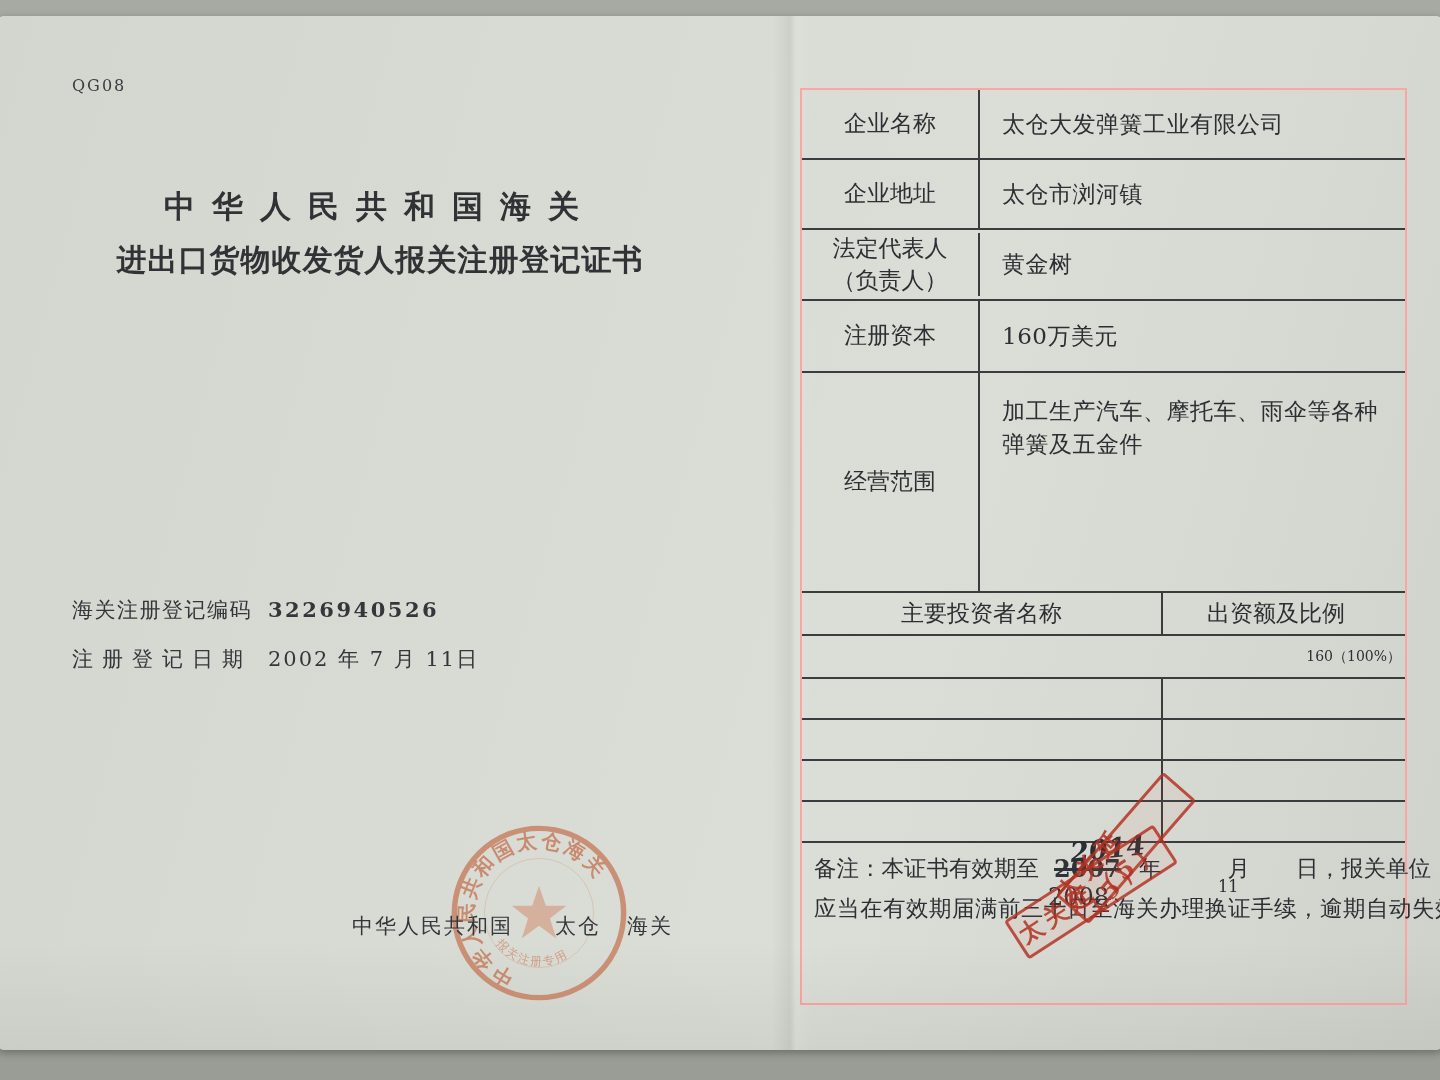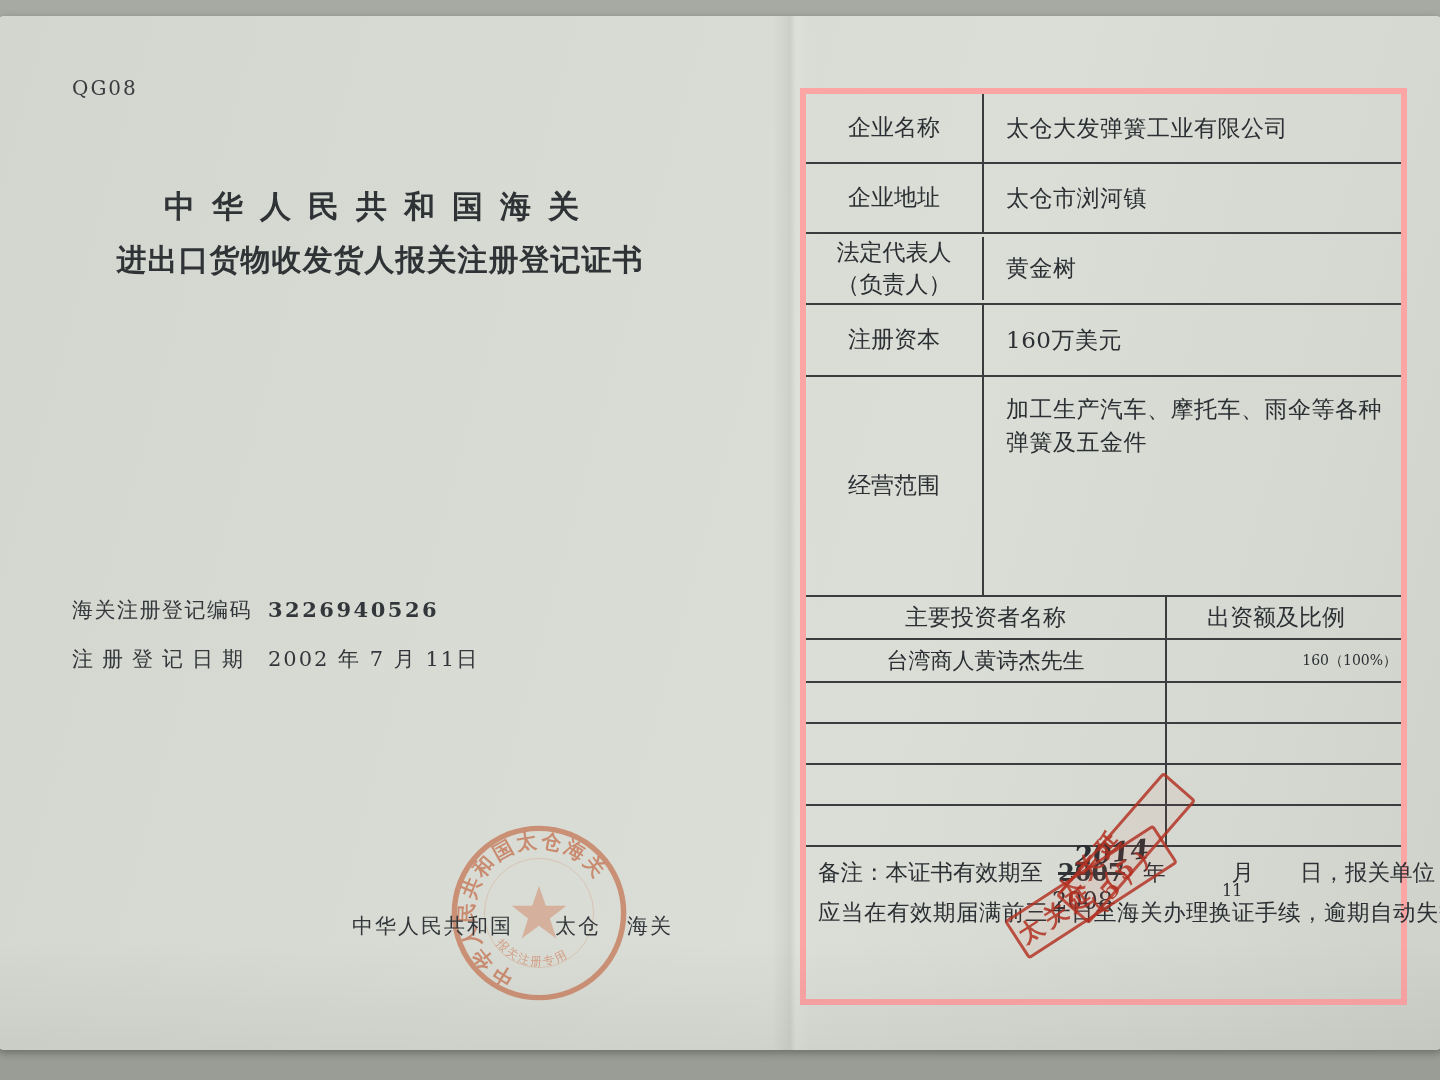--- a/index.html
+++ b/index.html
@@ -19,46 +19,46 @@
   .crease {
     position:absolute; left:772px; top:16px; width:40px; height:1034px;
     background:linear-gradient(90deg,rgba(0,0,0,0) 0%,rgba(0,0,0,.06) 45%,rgba(255,255,255,.10) 60%,rgba(0,0,0,0) 100%);
   }
   .shade-bottom {
     position:absolute; left:0; top:940px; width:1440px; height:110px;
     background:linear-gradient(180deg,rgba(0,0,0,0),rgba(0,0,0,.05));
     pointer-events:none;
   }
   
-  .qg { position:absolute; left:72px; top:76px; font-size:20px; letter-spacing:2px; color:#3a3d40; }
+  .qg { position:absolute; left:72px; top:76px; font-size:16px; letter-spacing:2px; color:#3a3d40; }
   .title1 { position:absolute; left:70px; top:186px; width:620px; text-align:center;
             font-size:31px; font-weight:600; letter-spacing:17px; color:#303336; }
   .title2 { position:absolute; left:52px; top:240px; width:656px; text-align:center;
             font-size:30px; font-weight:600; letter-spacing:1px; color:#303336; }
   .regline { position:absolute; left:72px; font-size:21px; color:#33363a; white-space:nowrap; }
   .regline .lbl1 { letter-spacing:1.5px; }
   .regline .lbl2 { letter-spacing:9px; }
   .regline .val  { margin-left:16px; font-weight:600; letter-spacing:2.5px; }
   .issuer { position:absolute; left:352px; top:912px; font-size:21px; letter-spacing:2px;
             color:#33363a; white-space:nowrap; z-index:3; }
   .issuer .gap1 { display:inline-block; width:42px; }
   .issuer .gap2 { display:inline-block; width:26px; }
   
   .seal { position:absolute; left:448px; top:822px; width:182px; height:182px; z-index:2; opacity:.88; }
   
   .tbl { position:absolute; left:800px; top:88px; width:607px; height:917px;
-         border:6px solid #fca5a5; }
+         border:2px solid #fca5a5; }
   .row { position:relative; display:flex; border-bottom:2px solid #3a3c3e; }
   .row:last-child { border-bottom:none; }
   .lblcell { width:178px; border-right:2px solid #3a3c3e; display:flex; align-items:center;
              justify-content:center; text-align:center; font-size:23px; white-space:pre-line;
              line-height:1.35; color:#2c2f33; }
   .valcell { flex:1; display:flex; align-items:center; padding-left:22px; font-size:23px;
              color:#2c2f33; letter-spacing:.5px; }
-  .valcell.topalign { align-items:flex-start; padding-top:16px; padding-right:14px; line-height:1.45; }
+  .valcell.topalign { align-items:flex-start; padding-top:22px; padding-right:14px; line-height:1.45; }
   .inv-left { width:361px; border-right:2px solid #3a3c3e; display:flex; align-items:center;
               justify-content:center; font-size:22px; color:#2c2f33; }
   .inv-right { flex:1; display:flex; align-items:center; justify-content:flex-end;
                padding-right:4px; font-size:14px; color:#2c2f33; }
   .inv-head { font-size:23px; }
   .remark { display:block; padding:14px 12px 16px 12px; font-size:22.5px; color:#2c2f33;
             position:relative; line-height:1.0; }
   .remark .l1 { white-space:nowrap; }
   .remark .sp1 { display:inline-block; width:100px; }
   .remark .sp2 { display:inline-block; width:66px; }
@@ -143,21 +143,20 @@
     <div class="lblcell">经营范围</div>
     <div class="valcell topalign">加工生产汽车、摩托车、雨伞等各种弹簧及五金件</div>
   </div>
 
   <div class="row" style="height:43px;">
     <div class="inv-left inv-head">主要投资者名称</div>
     <div class="inv-right inv-head" style="justify-content:center;padding-right:16px;">出资额及比例</div>
   </div>
 
   <div class="row" style="height:43px;">
-    <div class="inv-left">台湾商人黄诗杰先生</div>
     <div class="inv-right">160（100%）</div>
   </div>
 
   <div class="row" style="height:41px;">
     <div class="inv-left"></div>
     <div class="inv-right"></div>
   </div>
 
   <div class="row" style="height:41px;">
     <div class="inv-left"></div>

